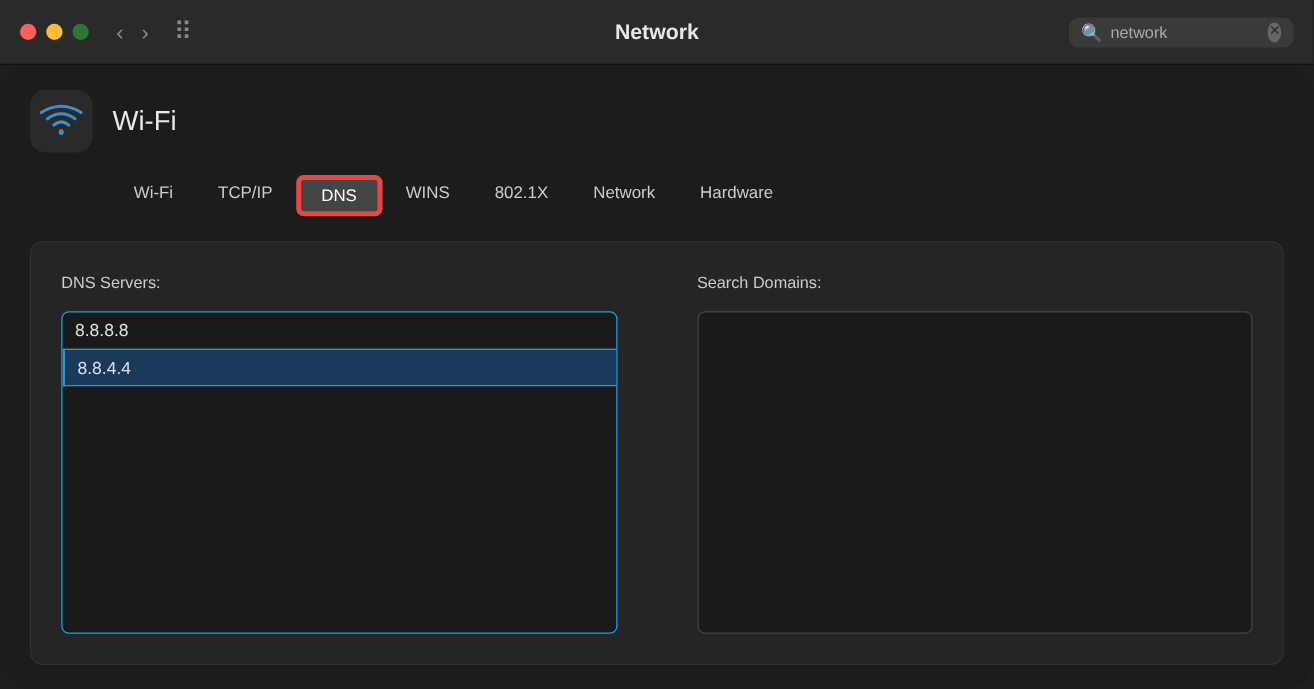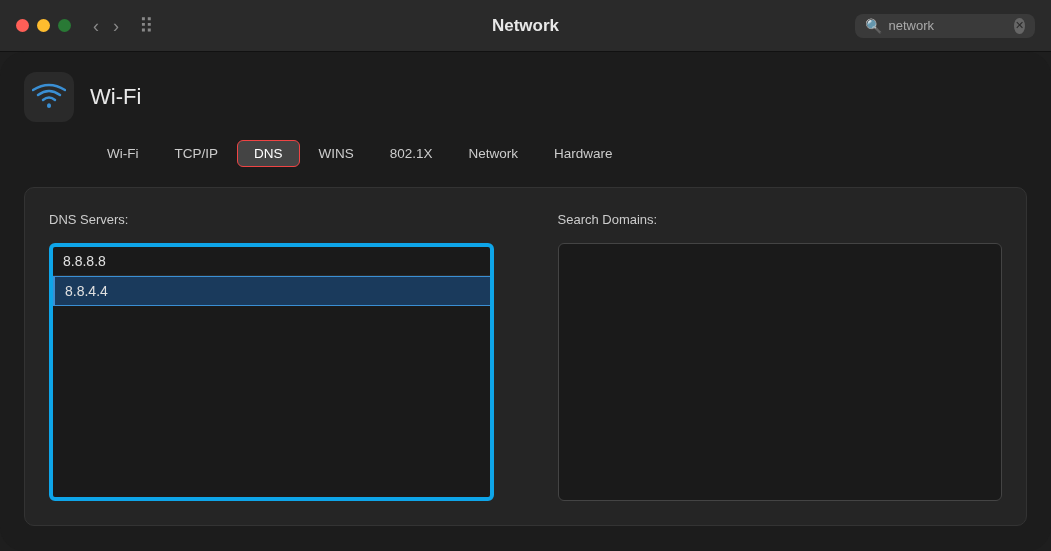--- a/index.html
+++ b/index.html
@@ -161,21 +161,21 @@
       color: #ccc;
       cursor: pointer;
       background: none;
       border: 1px solid transparent;
       white-space: nowrap;
     }
 
     .tab.active {
       background: #444;
       color: #fff;
-      border: 1px solid #ef4444;
+      border: 4px solid #ef4444;
     }
 
     
     .content-panel {
       background: #252525;
       border-radius: 10px;
       padding: 24px;
       display: flex;
       gap: 64px;
       height: calc(100% - 120px);
@@ -193,21 +193,21 @@
       font-size: 13px;
       color: #ccc;
       margin-bottom: 6px;
     }
 
     .dns-list {
       background: #1a1a1a;
       border-radius: 6px;
       flex: 1;
       overflow: hidden;
-      border: 4px solid #0ea5e9;
+      border: 1px solid #0ea5e9;
       display: flex;
       flex-direction: column;
     }
 
     .dns-item {
       padding: 6px 10px;
       font-size: 14px;
       color: #e0e0e0;
       border-bottom: 1px solid #2a2a2a;
     }

